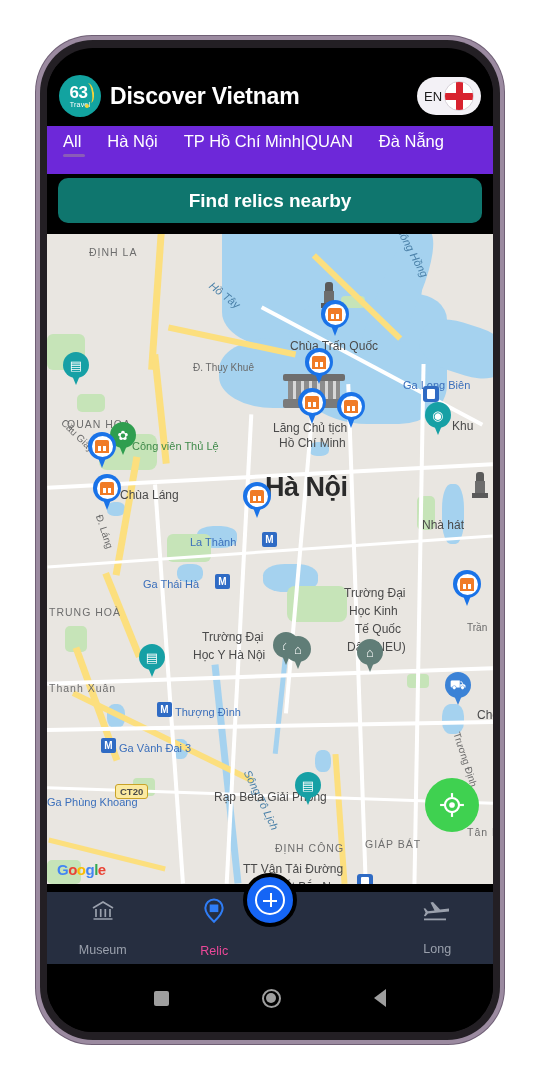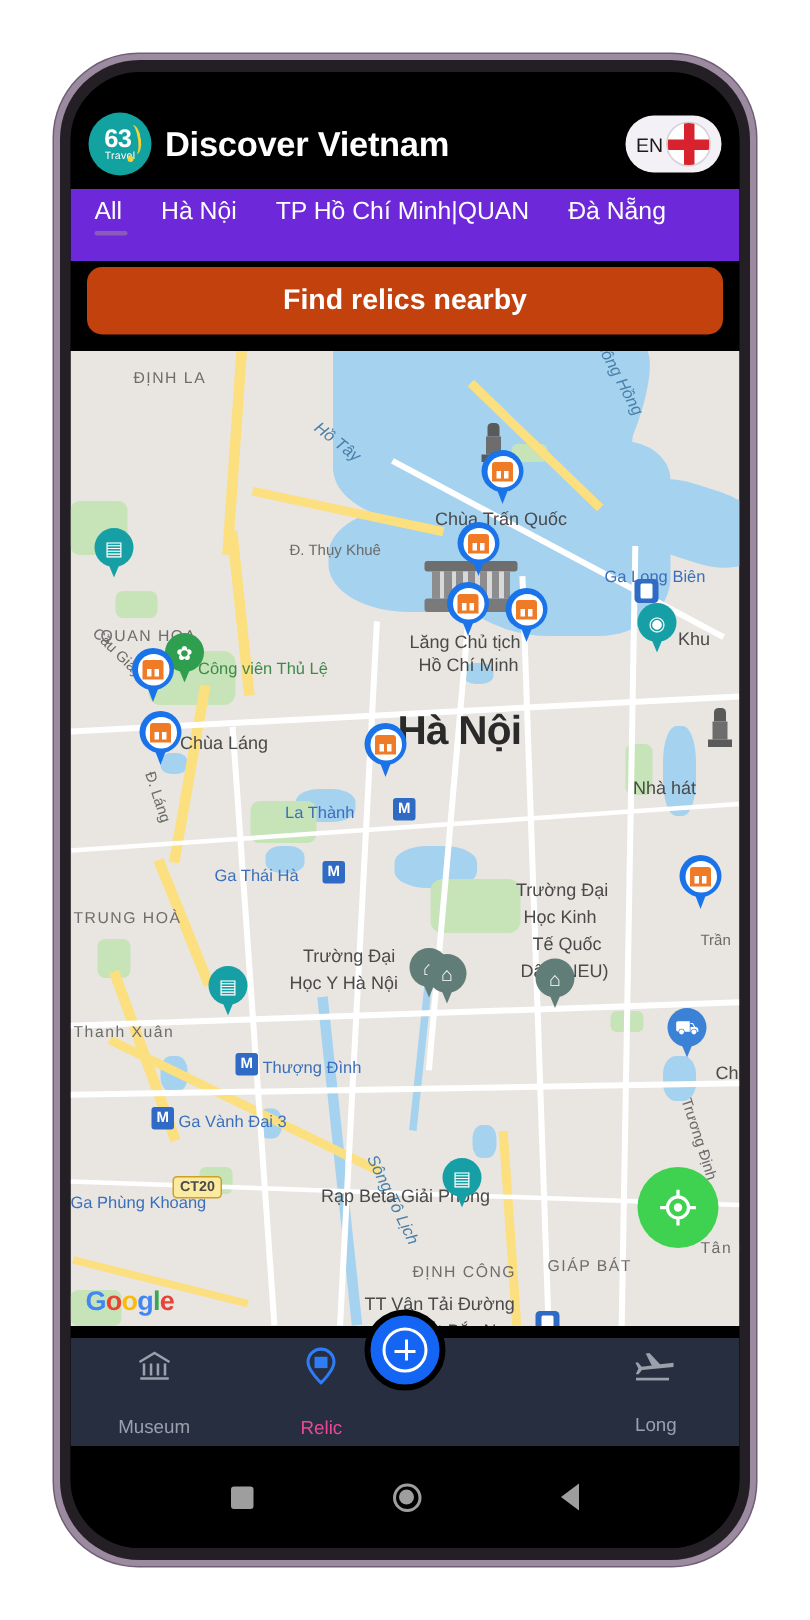--- a/index.html
+++ b/index.html
@@ -118,21 +118,21 @@
   .city-tab .tab-underline {
     position: absolute; left: 0; bottom: 0;
     width: 100%; height: 3px;
     background: #8a5cb8; border-radius: 2px;
   }
 
   
   #find-relics-button {
     position: absolute; left: 11px; top: 130px;
     width: 424px; height: 45px;
-    background: #c2410c;
+    background: #0f766e;
     border-radius: 10px; border: none;
     color: #ffffff; font-size: 19px; font-weight: bold;
     font-family: "Liberation Sans", sans-serif;
     cursor: pointer;
   }
 
   
   #map-container {
     position: absolute; left: 0; top: 186px;
     width: 446px; height: 650px;
@@ -246,21 +246,21 @@
   .mausoleum {
     position: absolute; width: 62px; height: 34px;
   }
   .mausoleum .ms-roof { position: absolute; left: 0; top: 0; width: 62px; height: 7px; background: #6e6e6e; border-radius: 2px;}
   .mausoleum .ms-cols { position: absolute; left: 5px; top: 7px; width: 52px; height: 18px;
     background: repeating-linear-gradient(90deg,#8d8d8d 0 5px,#d8d8d8 5px 8px); }
   .mausoleum .ms-base { position: absolute; left: 0; top: 25px; width: 62px; height: 9px; background: #7a7a7a; border-radius: 2px;}
 
   #google-logo {
     position: absolute; left: 10px; bottom: 6px;
-    font-size: 18px; font-weight: bold; letter-spacing: -0.5px;
+    font-size: 15px; font-weight: bold; letter-spacing: -0.5px;
   }
   #google-logo .g1 { color: #4285f4; }
   #google-logo .g2 { color: #ea4335; }
   #google-logo .g3 { color: #fbbc05; }
   #google-logo .g4 { color: #4285f4; }
   #google-logo .g5 { color: #34a853; }
   #google-logo .g6 { color: #ea4335; }
 
   #locate-button {
     position: absolute; right: 14px; bottom: 52px;

